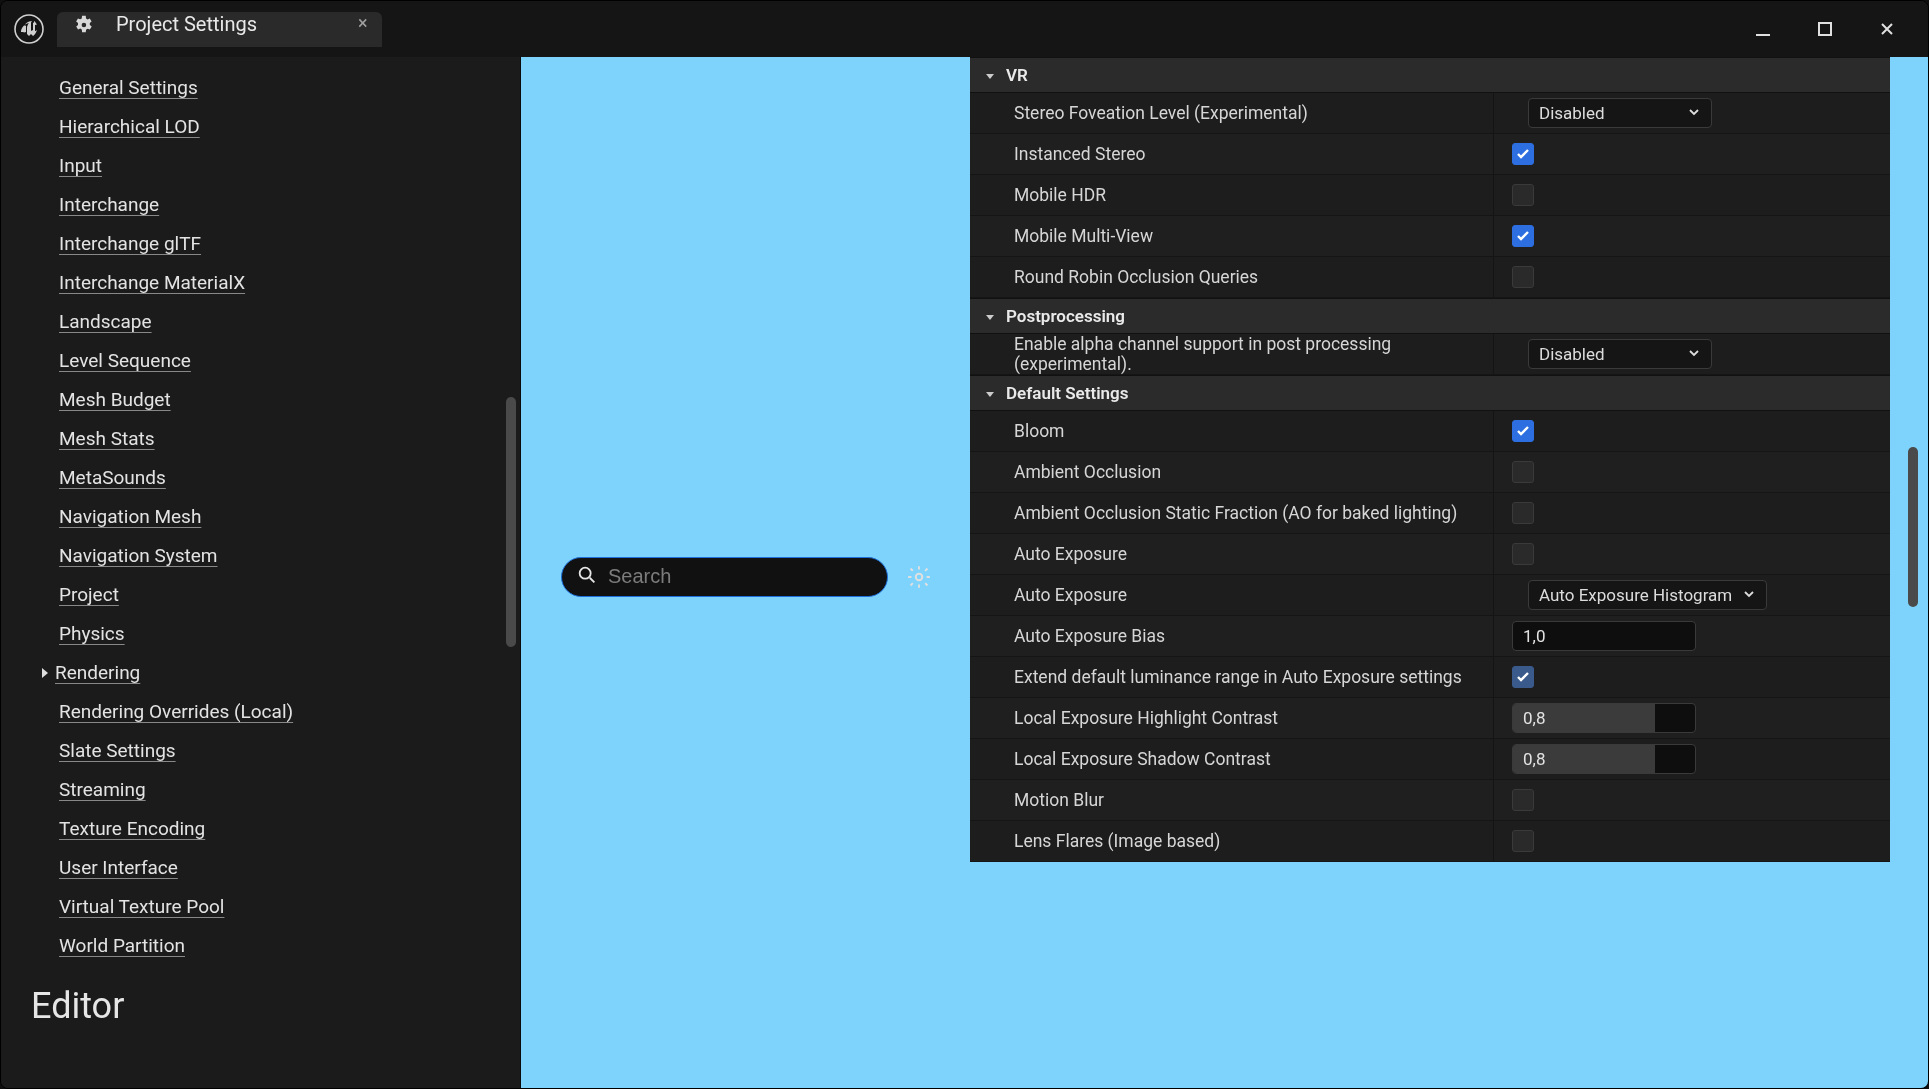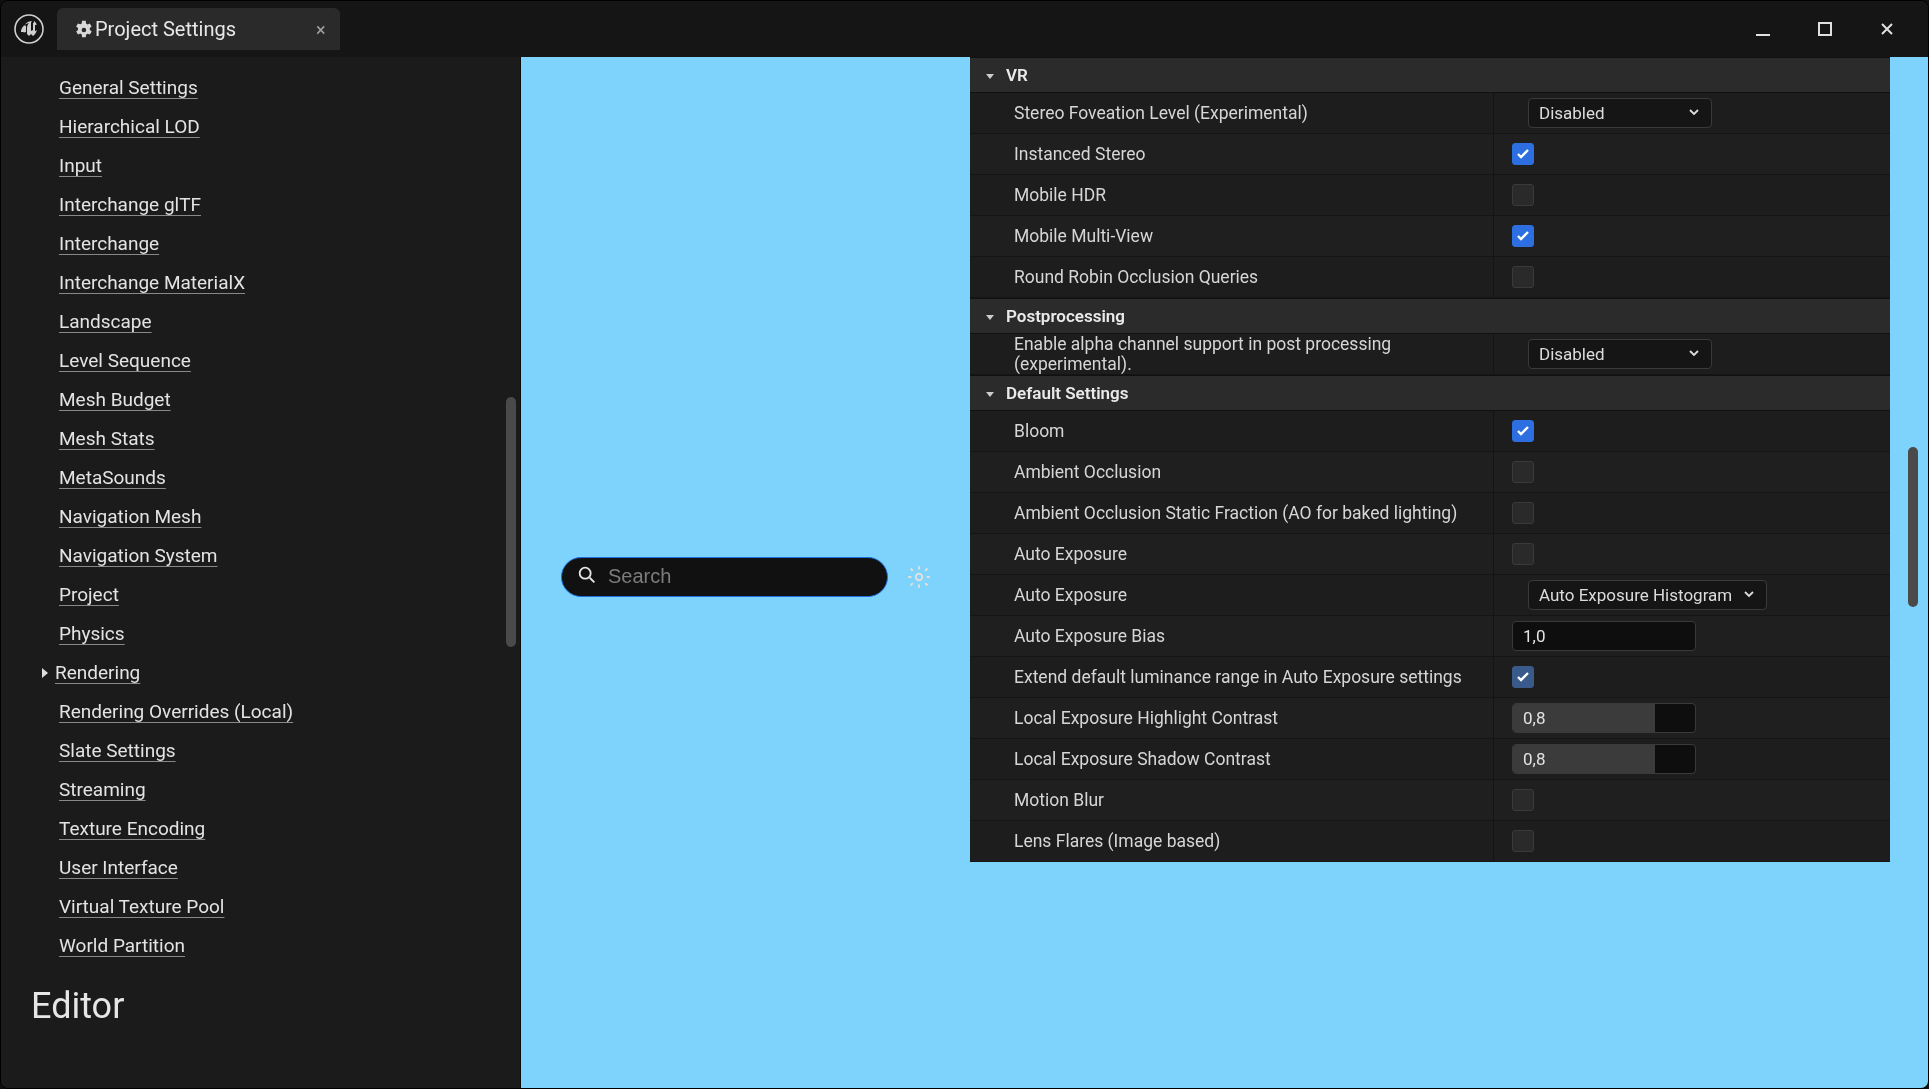--- a/index.html
+++ b/index.html
@@ -28,27 +28,27 @@
     display: flex;
     align-items: center;
     padding: 0 0 0 6px;
   }
   .unreal-logo {
     width: 44px; height: 44px;
     display: flex; align-items: center; justify-content: center;
     color: #cfcfcf;
   }
   .tab {
-    display: flex; align-items: center;
+    display: flex; 
     background: #2a2a2a;
     border-radius: 6px 6px 0 0;
     padding: 0 14px;
-    height: 42px;
+    height: 35px;
     margin-left: 6px;
-    gap: 0;
+    gap: 21px;
   }
   .tab-icon {
     width: 24px; height: 24px; display:flex;align-items:center;justify-content:center;
   }
   .tab-title { color: #e8e8e8; font-size: 20px; }
   .tab-close { color:#a0a0a0; font-size:18px; margin-left: 80px; cursor:pointer;}
   .titlebar-spacer { flex:1; }
   .win-controls { display:flex; gap: 28px; padding-right: 24px; }
   .win-btn { width: 34px; height: 34px; display:flex;align-items:center;justify-content:center; color:#e0e0e0; cursor:pointer;}
   
@@ -313,24 +313,24 @@
           <div class="sidebar-item">
             <span class="sidebar-label">General Settings</span>
           </div>
           <div class="sidebar-item">
             <span class="sidebar-label">Hierarchical LOD</span>
           </div>
           <div class="sidebar-item">
             <span class="sidebar-label">Input</span>
           </div>
           <div class="sidebar-item">
+            <span class="sidebar-label">Interchange</span>
+          </div>
+          <div class="sidebar-item">
             <span class="sidebar-label">Interchange glTF</span>
-          </div>
-          <div class="sidebar-item">
-            <span class="sidebar-label">Interchange</span>
           </div>
           <div class="sidebar-item">
             <span class="sidebar-label">Interchange MaterialX</span>
           </div>
           <div class="sidebar-item">
             <span class="sidebar-label">Landscape</span>
           </div>
           <div class="sidebar-item">
             <span class="sidebar-label">Level Sequence</span>
           </div>

